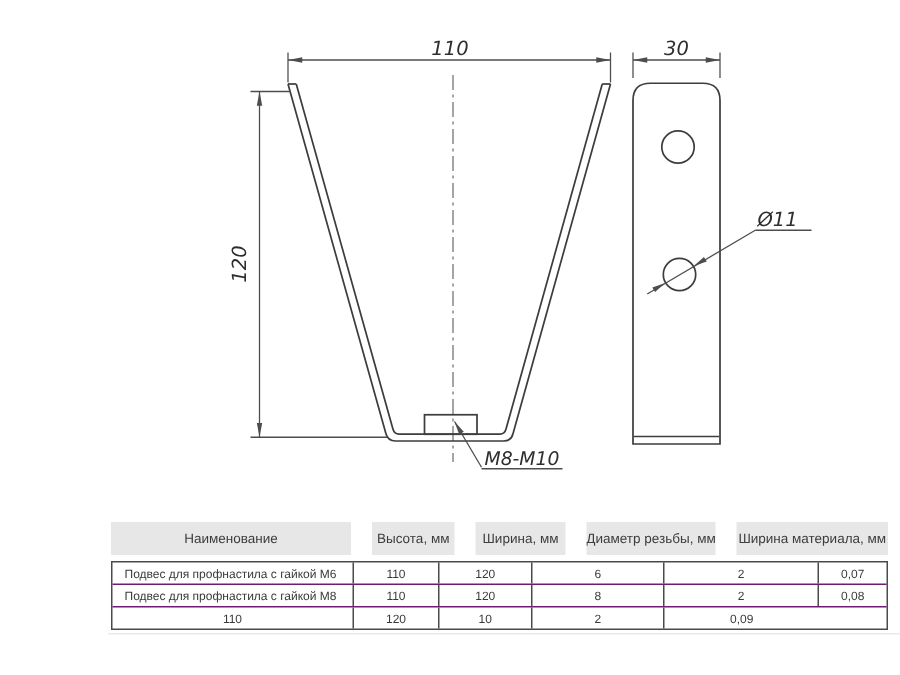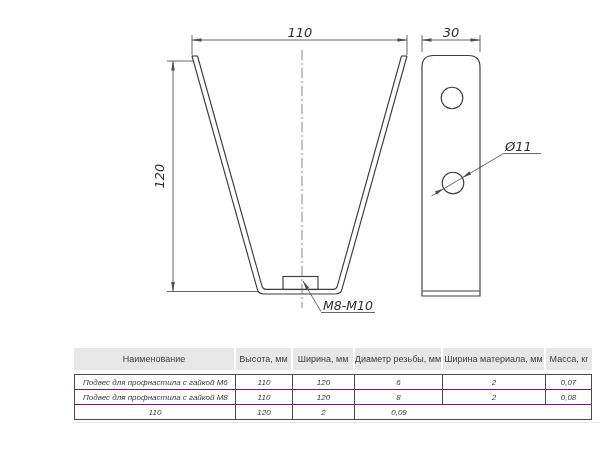--- a/index.html
+++ b/index.html
@@ -11,33 +11,33 @@
   svg text{
     font-family:"DejaVu Sans",sans-serif;
     font-style:italic;
     fill:#2e2e2e;
   }
   .dim-label{font-size:13px;}
   .dim-label-small{font-size:12.5px;}
 
   
   .spec-table{position:absolute;left:30px;top:348px;width:518px;color:#3a3a3a;}
-  .spec-head{display:grid;grid-template-columns:160px 55px 60px 86px 101px 46px;column-gap:2px;text-align:center;}
+  .spec-head{display:grid;grid-template-columns:160px 55px 60px 86px 101px 46px;column-gap:14px;text-align:center;}
   .spec-head .hcell{
     background:#e7e7e7;height:22px;display:flex;align-items:center;justify-content:center;
     font-size:9px;white-space:nowrap;overflow:hidden;color:#3d3d3d;
   }
   .spec-body{
     box-sizing:border-box;margin-top:4px;width:518px;border:1px solid #4a4a4a;background:#fff;
   }
   .spec-row{display:grid;grid-template-columns:161px 57px 62px 88px 103px 45px;}
   .spec-row + .spec-row{border-top:1px solid #701a75;}
   .spec-row .cell{
     box-sizing:border-box;height:14px;display:flex;align-items:center;justify-content:center;
-    font-size:8px;white-space:nowrap;overflow:hidden;border-right:1px solid #4a4a4a;font-style:italic;
+    font-size:8px;white-space:nowrap;overflow:hidden;border-right:1px solid #4a4a4a;
   }
   .spec-row .cell:last-child{border-right:none;}
   .spec-row .cell.name{justify-content:flex-start;padding-left:8px;}
 
   .bottom-rule{position:absolute;left:28px;top:422px;width:545px;height:1px;background:#e9e9e9;}
 </style>
 </head>
 <body>
 
 <div id="stage">
@@ -134,20 +134,21 @@
         <div class="cell name">Подвес для профнастила с гайкой М8</div>
         <div class="cell">110</div>
         <div class="cell">120</div>
         <div class="cell">8</div>
         <div class="cell">2</div>
         <div class="cell">0,08</div>
       </div>
       <div class="spec-row">
         <div class="cell">110</div>
         <div class="cell">120</div>
+        <div class="cell">10</div>
         <div class="cell">2</div>
         <div class="cell">0,09</div>
       </div>
     </div>
   </div>
 
   <div class="bottom-rule"></div>
 
 </div>
 

